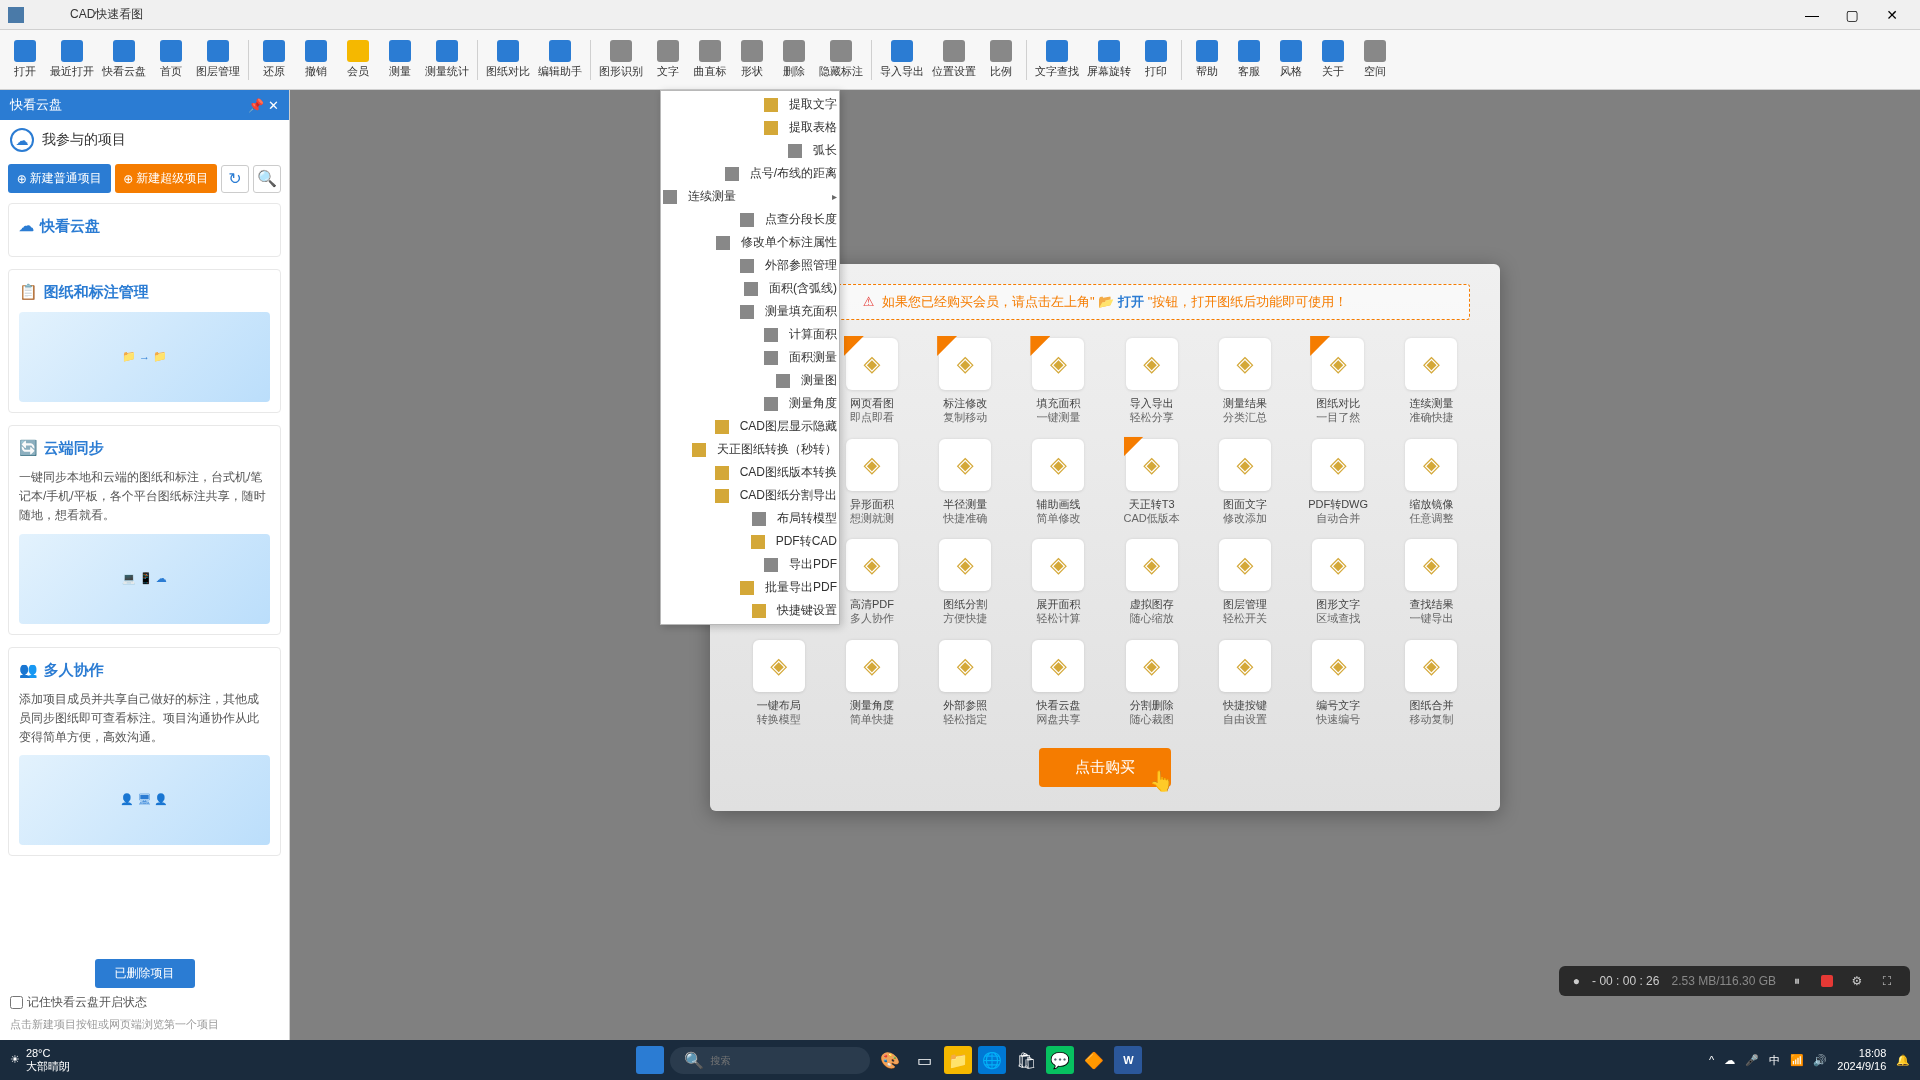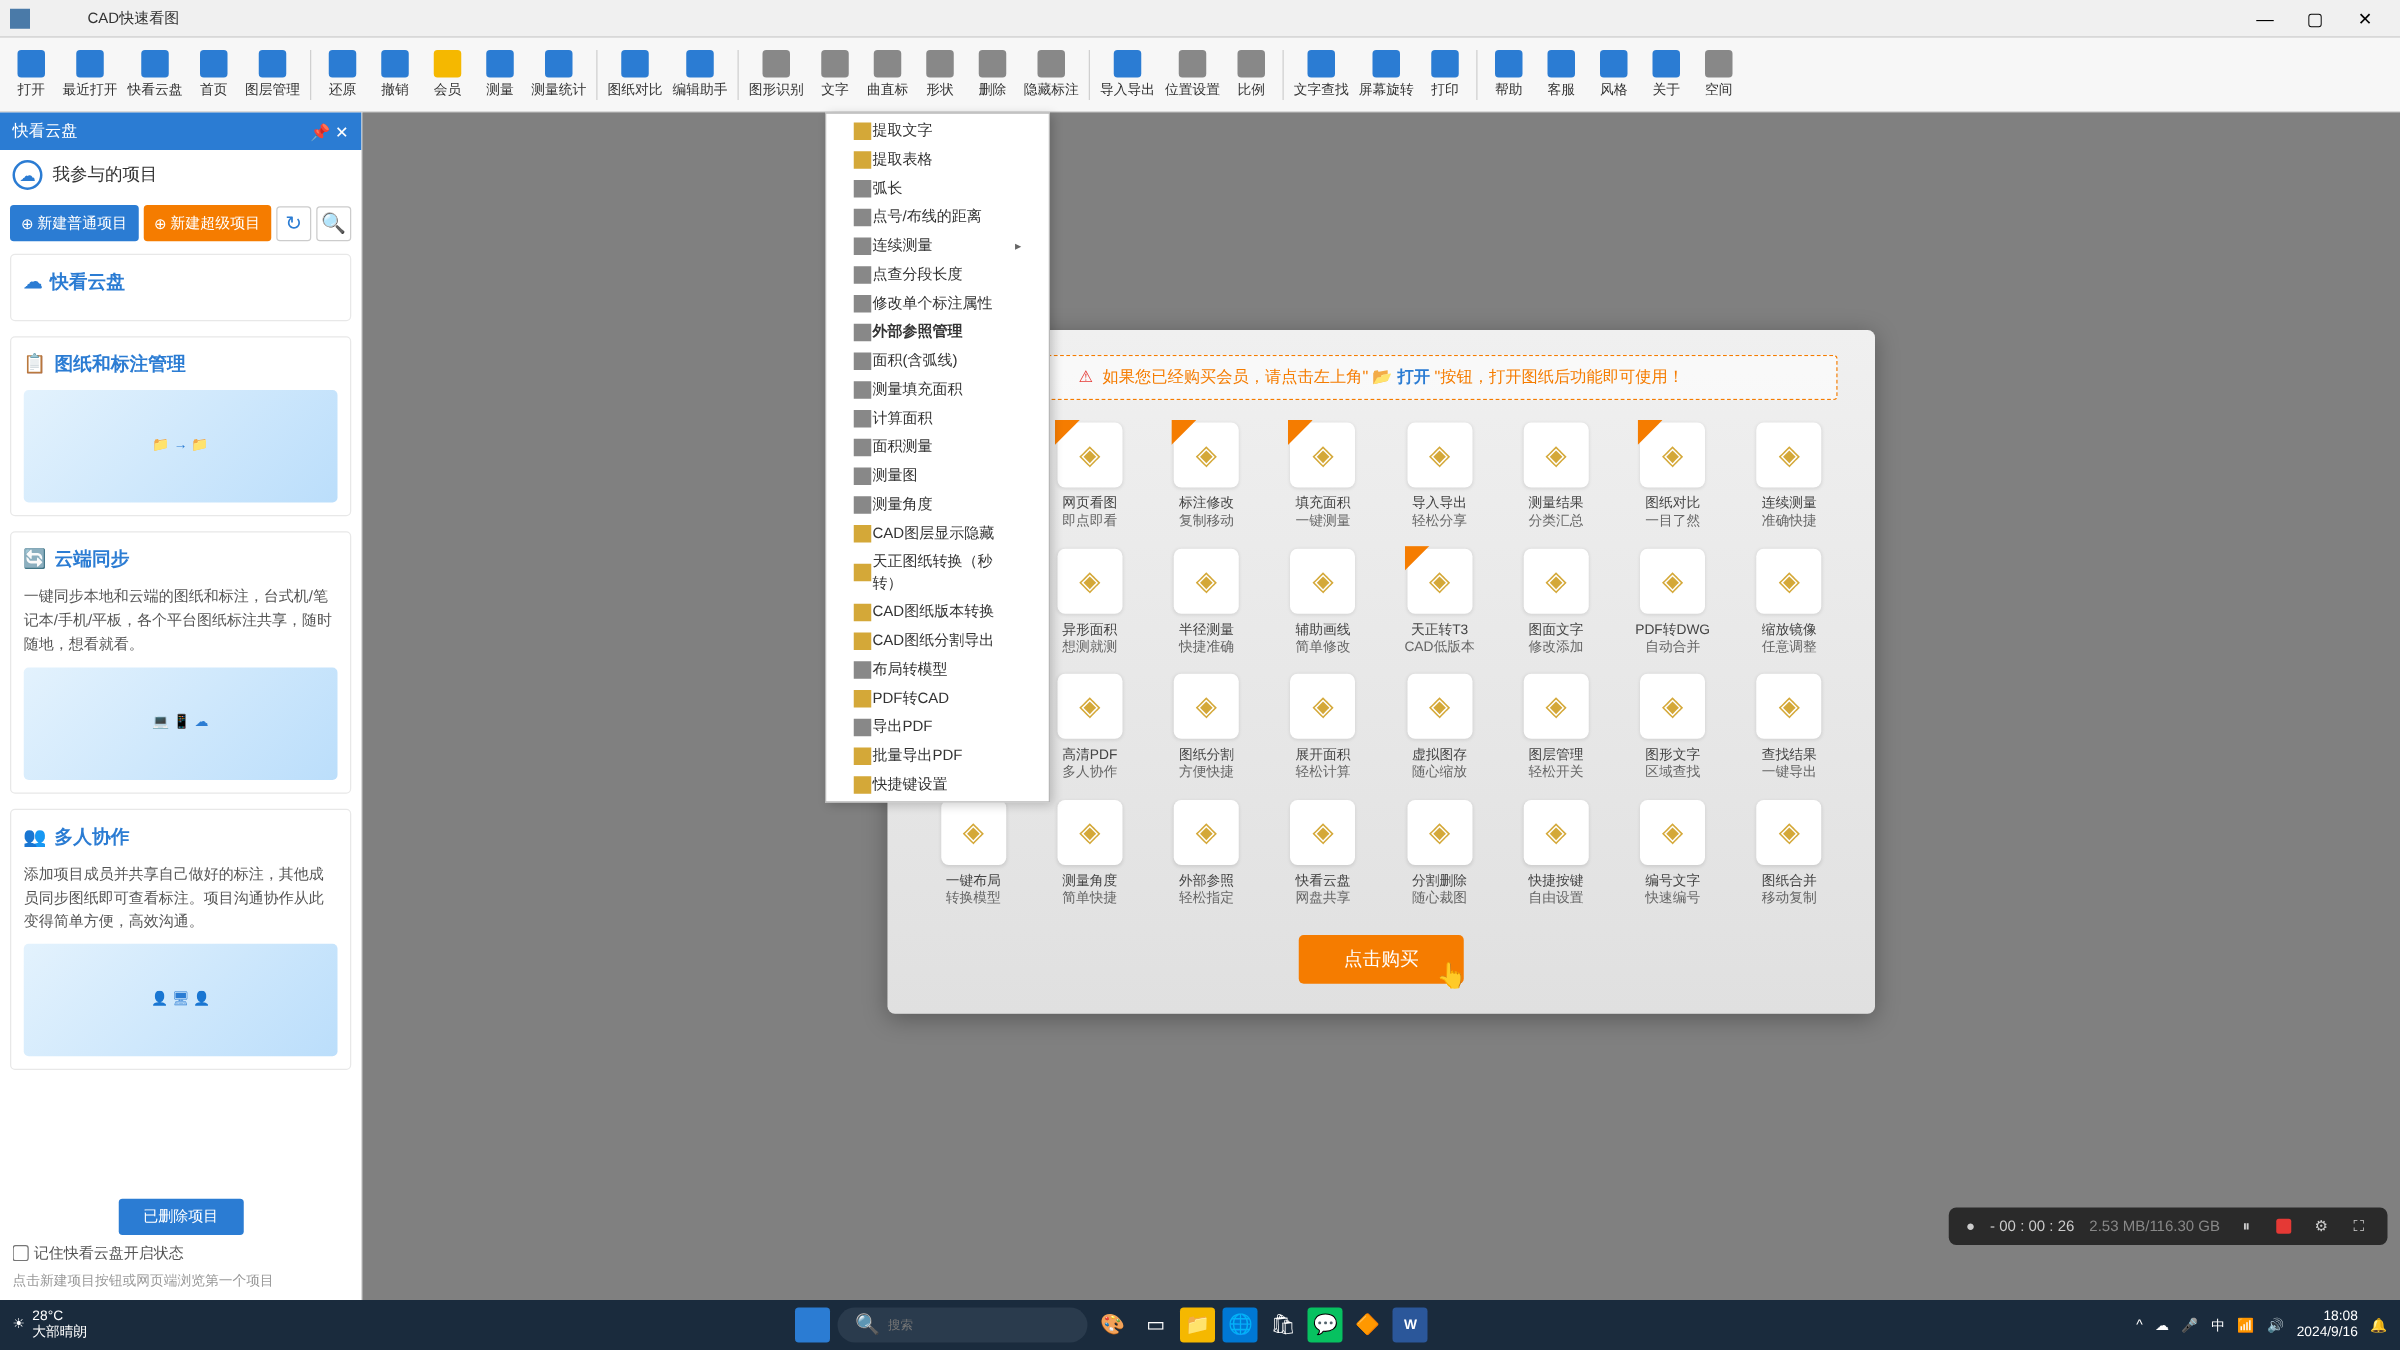--- a/index.html
+++ b/index.html
@@ -33,22 +33,22 @@
 .sb-card-title { display: flex; align-items: center; gap: 6px; color: #2b7cd3; font-size: 15px; margin-bottom: 8px; font-weight: bold; }
 .sb-illus { width: 100%; height: 90px; background: linear-gradient(135deg,#e3f2fd,#bbdefb); border-radius: 4px; margin-top: 8px; display:flex; align-items:center; justify-content:center; color:#2b7cd3; font-size:11px; }
 .sb-footer { margin-top: auto; padding: 8px; }
 .sb-del-btn { background: #2b7cd3; color: #fff; border: none; padding: 6px 20px; font-size: 12px; border-radius: 3px; cursor: pointer; display: block; margin: 0 auto; }
 .sb-check-row { display: flex; align-items: center; gap: 4px; font-size: 12px; color: #555; padding: 6px 2px; }
 .sb-hint { font-size: 11px; color: #999; padding: 0 2px; }
 
 .main { flex: 1; background: #808080; position: relative; }
 
 .dropdown { position: absolute; left: 370px; top: 0px; width: 180px; background: #fff; border: 1px solid #b8b8b8; box-shadow: 2px 2px 8px rgba(0,0,0,.2); z-index: 100; padding: 2px 0; }
-.dd-item { display: flex; align-items: center; padding: 3px 22px; font-size: 12px; color: #333; cursor: pointer; gap: 1px; }
-.dd-item.bold { font-weight: bold; }
+.dd-item { display: flex; align-items: center; padding: 3px 2px; font-size: 12px; color: #333; cursor: pointer; gap: 11px; justify-content: flex-end; }
+.dd-item.bold { font-weight: normal; }
 .dd-item .dd-ico { width: 14px; height: 14px; flex-shrink: 0; }
 .dd-item .arrow { margin-left: auto; font-size: 10px; color: #666; }
 
 .vip-panel { position: absolute; left: 50%; top: 50%; transform: translate(-50%, -55%); width: 790px; background: linear-gradient(180deg,#f0f0f0,#e0e0e0); border-radius: 6px; padding: 20px 30px 24px; box-shadow: 0 4px 20px rgba(0,0,0,.3); }
 .vip-badge { position: absolute; left: -2px; top: -2px; width: 56px; height: 56px; background: linear-gradient(135deg,#42a5f5,#2b7cd3); clip-path: polygon(0 0,100% 0,0 100%); color: #fff; font-size: 11px; display: flex; align-items: flex-start; justify-content: flex-start; padding: 6px; }
 .vip-badge span { transform: rotate(-45deg) translate(-4px,10px); display:block; }
 .vip-warn { border: 1px dashed #f57c00; padding: 8px 16px; text-align: center; font-size: 13px; color: #f57c00; margin-bottom: 18px; border-radius: 3px; background: rgba(255,255,255,.6); }
 .vip-warn .warn-ico { color: #e53935; margin-right: 4px; }
 .feat-grid { display: grid; grid-template-columns: repeat(8, 1fr); gap: 14px 16px; }
 .feat-item { display: flex; flex-direction: column; align-items: center; cursor: pointer; }

